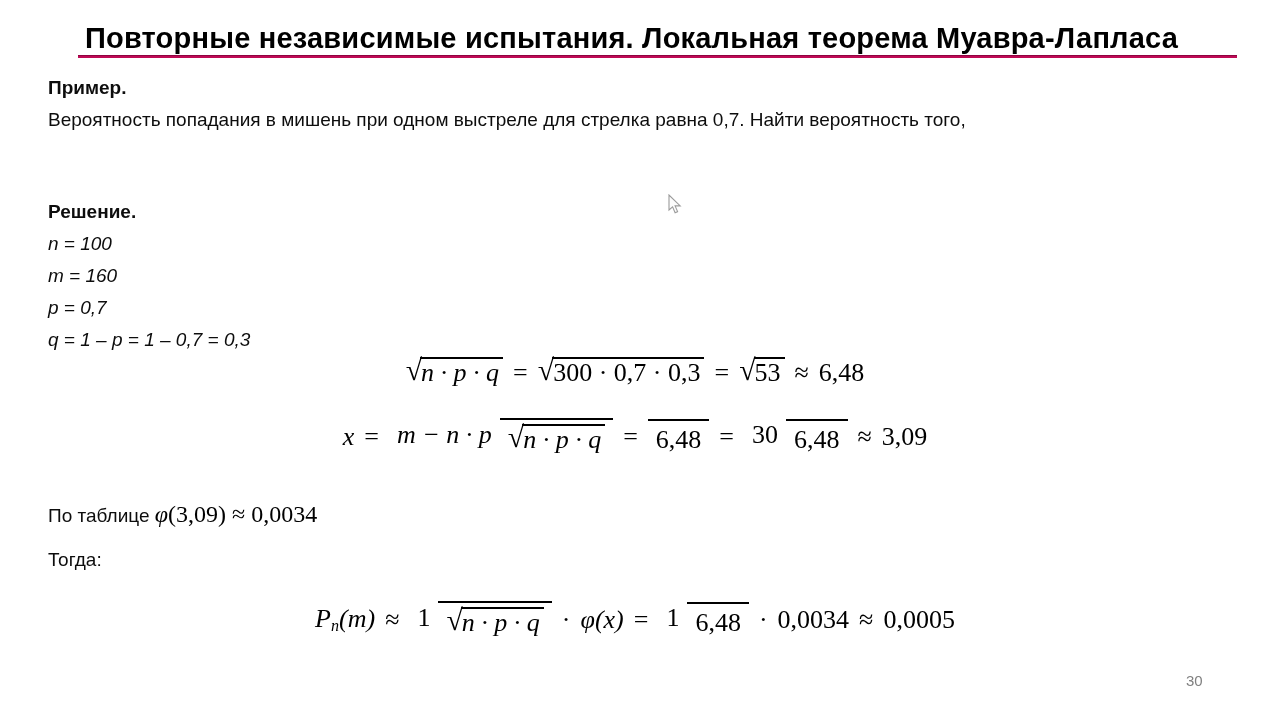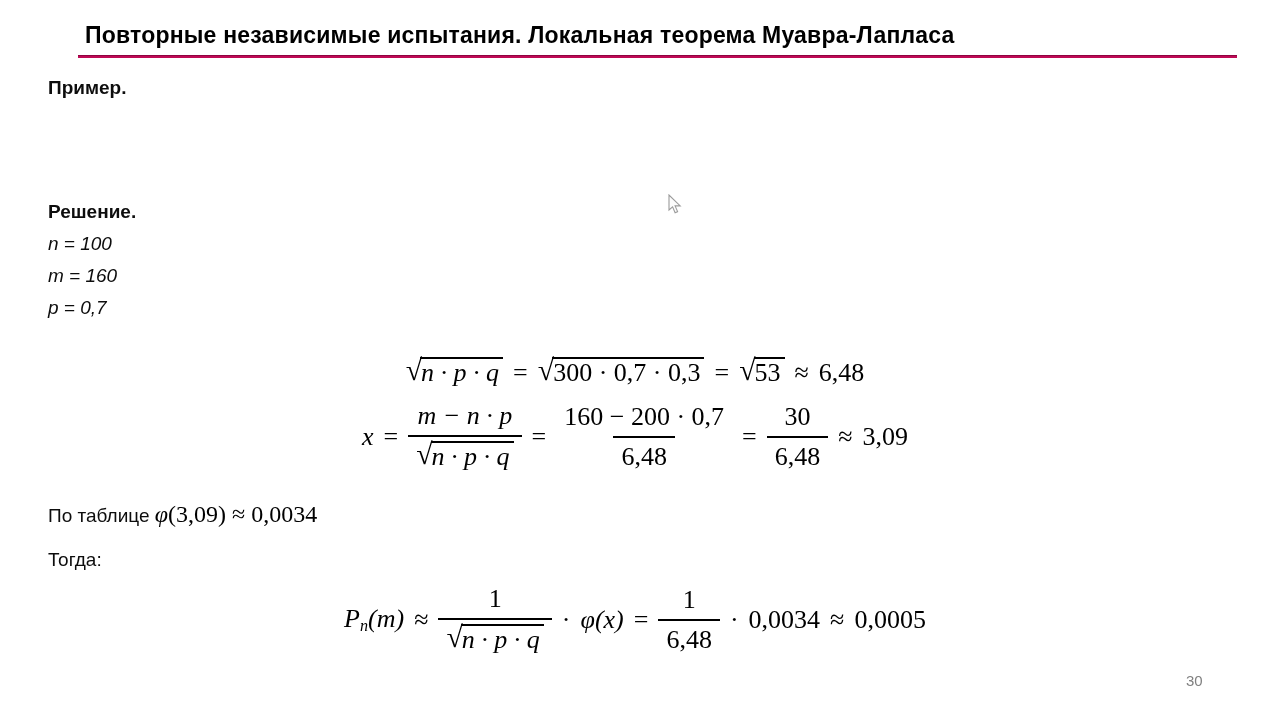--- a/index.html
+++ b/index.html
@@ -9,21 +9,21 @@
     font-family:"Liberation Sans", sans-serif;
     color:#0d0d0d;
     position:relative;
     overflow:hidden;
   }
   .slide { position:absolute; inset:0; }
 
   
   .slide-title {
     position:absolute; left:85px; top:22px;
-    font-size:23px; font-weight:bold; color:#000;
+    font-size:29px; font-weight:bold; color:#000;
     letter-spacing:0.2px; white-space:nowrap;
   }
   .title-rule {
     position:absolute; left:78px; top:55px;
     width:1159px; height:3px; background:#be0a55;
     border-top:1px solid #8f0340;
   }
 
   
   .txt { position:absolute; left:48px; font-size:19px; line-height:32px; white-space:nowrap; }
@@ -56,21 +56,21 @@
     font-size:26px; color:#000; gap:10px; white-space:nowrap;
   }
   .formula-1 { top:350px; height:46px; }
   .formula-2 { top:400px; height:74px; }
   .formula-3 { top:583px; height:74px; }
 
   .sqrt { display:inline-flex; align-items:flex-start; }
   .sqrt .rad { font-size:1.15em; line-height:1; transform:translateY(-0.06em); }
   .sqrt .cand { line-height:1.08; border-top:2px solid #000; padding:0 4px 1px 1px; margin-left:-2px; }
 
-  .frac { display:inline-flex; flex-direction:column; align-items:center; line-height:1.1; }
+  .frac { display:inline-flex; flex-direction:row; align-items:center; line-height:1.1; }
   .frac .num { padding:0 8px 4px; }
   .frac .den { border-top:2px solid #000; padding:5px 8px 0; }
   .frac .den.hasroot { padding-top:4px; }
 
   sub.msub { font-size:0.62em; vertical-align:-0.25em; font-style:italic; }
 
   
   .page-number {
     position:absolute; left:1186px; top:672px;
     font-size:15px; color:#808080;
@@ -81,25 +81,27 @@
 </style>
 </head>
 <body>
 
 <div class="slide">
 
   <div class="slide-title">Повторные независимые испытания. Локальная теорема Муавра-Лапласа</div>
   <div class="title-rule"></div>
 
   <div class="txt bold example-label">Пример.</div>
+  <div class="txt example-line1">Вероятность попадания в мишень при одном выстреле для стрелка равна 0,7. Найти вероятность того,</div>
 
   <div class="txt bold solution-label">Решение.</div>
   <div class="txt ital given-0">n = 100</div>
   <div class="txt ital given-1">m = 160</div>
   <div class="txt ital given-2">p = 0,7</div>
+  <div class="txt ital given-3">q = 1 – p = 1 – 0,7 = 0,3</div>
 
   <div class="formula formula-1">
     <span class="sqrt">
       <span class="rad">√</span>
       <span class="cand var">n · p · q</span>
     </span>
     <span>=</span>
     <span class="sqrt">
       <span class="rad">√</span>
       <span class="cand">300 · 0,7 · 0,3</span>
@@ -120,21 +122,20 @@
       <span class="num var">m − n · p</span>
       <span class="den hasroot">
         <span class="sqrt">
           <span class="rad">√</span>
           <span class="cand var">n · p · q</span>
         </span>
       </span>
     </span>
     <span>=</span>
     <span class="frac">
-      <span class="num">160 − 200 · 0,7</span>
       <span class="den">6,48</span>
     </span>
     <span>=</span>
     <span class="frac">
       <span class="num">30</span>
       <span class="den">6,48</span>
     </span>
     <span>≈</span>
     <span>3,09</span>
   </div>

